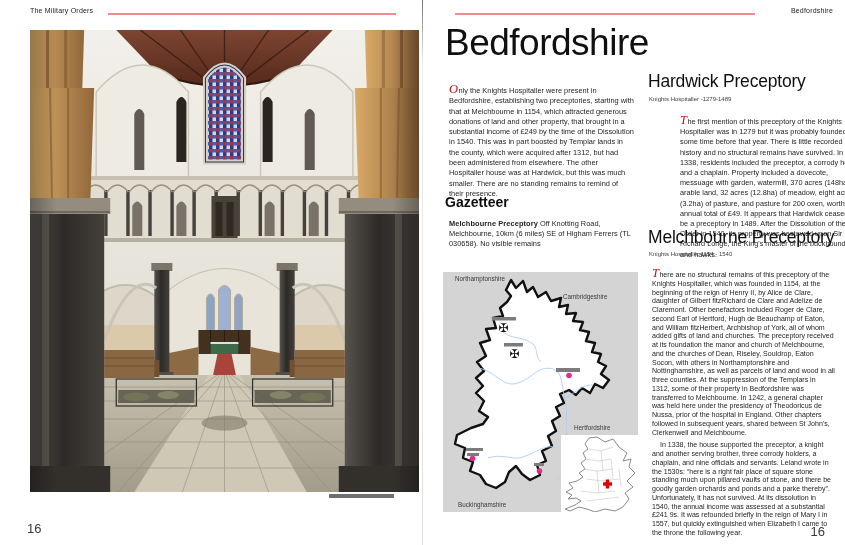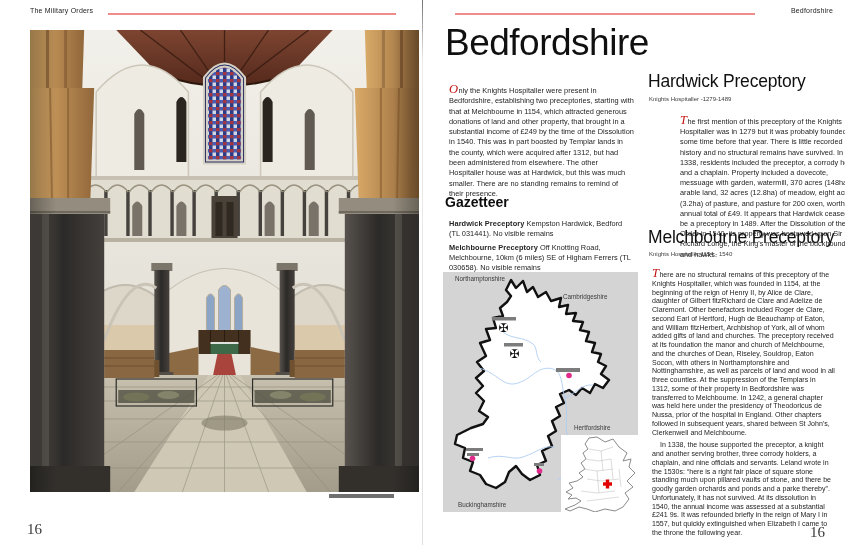--- a/index.html
+++ b/index.html
@@ -2,21 +2,21 @@
 <html><head>
 <meta charset="utf-8">
 <style>
   html,body{margin:0;padding:0;background:#e9e9e9;}
   .spread{position:relative;width:845px;height:545px;background:#ffffff;overflow:hidden;
           font-family:"Liberation Sans",sans-serif;color:#1f1f1f;}
   .gutter{position:absolute;left:422px;top:0;width:1px;height:545px;
           background:linear-gradient(rgba(0,0,0,.55),rgba(0,0,0,.08) 60px,rgba(0,0,0,.12));}
   .running-head{position:absolute;top:7px;font-size:7px;letter-spacing:.2px;color:#222;}
   .rule{position:absolute;top:13px;height:1.5px;background:#ef8c8c;}
-  .pagenum{position:absolute;top:521px;font-size:15px;color:#3a3a3a;font-family:Liberation Serif, serif;}
+  .pagenum{position:absolute;top:521px;font-size:13px;color:#3a3a3a;}
 
   
   .photo{position:absolute;left:30px;top:30px;width:389px;height:462px;overflow:hidden;}
   .photo svg{display:block;width:100%;height:100%;}
   .caption-bar{position:absolute;left:329px;top:494px;width:65px;height:4px;background:#6f6f6f;}
 
   
   .page-title{position:absolute;left:445px;top:22px;font-size:37px;letter-spacing:-.5px;color:#101010;}
   .body-text{position:absolute;font-size:7.4px;line-height:10.3px;color:#242424;}
   .body-text p{margin:4px;}
@@ -226,21 +226,20 @@
   <div class="pagenum" style="left:27px;">16</div>
 
   <div class="page-title">Bedfordshire</div>
 
   <div class="body-text" style="left:445px;top:79px;width:193px;">
     <p><span class="dropcap">O</span><span>nly the Knights Hospitaller were present in Bedfordshire, establishing two preceptories, starting with that at Melchbourne in 1154, which attracted generous donations of land and other property, that brought in a substantial income of £249 by the time of the Dissolution in 1540. This was in part boosted by Templar lands in the county, which were acquired after 1312, but had been administered from elsewhere. The other Hospitaller house was at Hardwick, but this was much smaller. There are no standing remains to remind of their presence.</span></p>
   </div>
 
   <div class="gaz-h">Gazetteer</div>
   <div class="body-text" style="left:445px;top:215px;width:193px;">
-    <p class="gaz-entry"><b>Hardwick Preceptory</b><span> Kempston Hardwick, Bedford (TL 031441). No visible remains</span></p>
     <p class="gaz-entry"><b>Melchbourne Preceptory</b><span> Off Knotting Road, Melchbourne, 10km (6 miles) SE of Higham Ferrers (TL 030658). No visible remains</span></p>
   </div>
 
   <div class="map">
     <svg width="195" height="240" viewBox="0 0 195 240">
 
       <path d="M64,30 L57,36 L60,44 L50,46 L53,56 L43,57 L47,68 L37,71 L43,84 L34,90 L41,99 L33,106
                L40,114 L33,121 L41,129 L36,139 L45,145 L40,152 L28,156 L14,163 L12,172 L22,176 L20,186
                L30,190 L27,199 L37,203 L43,212 L53,216 L62,210 L66,200 L73,194 L79,202 L87,208 L97,203
                L94,193 L103,189 L99,179 L109,174 L105,164 L113,159 L109,149 L117,144 L113,135 L121,131

